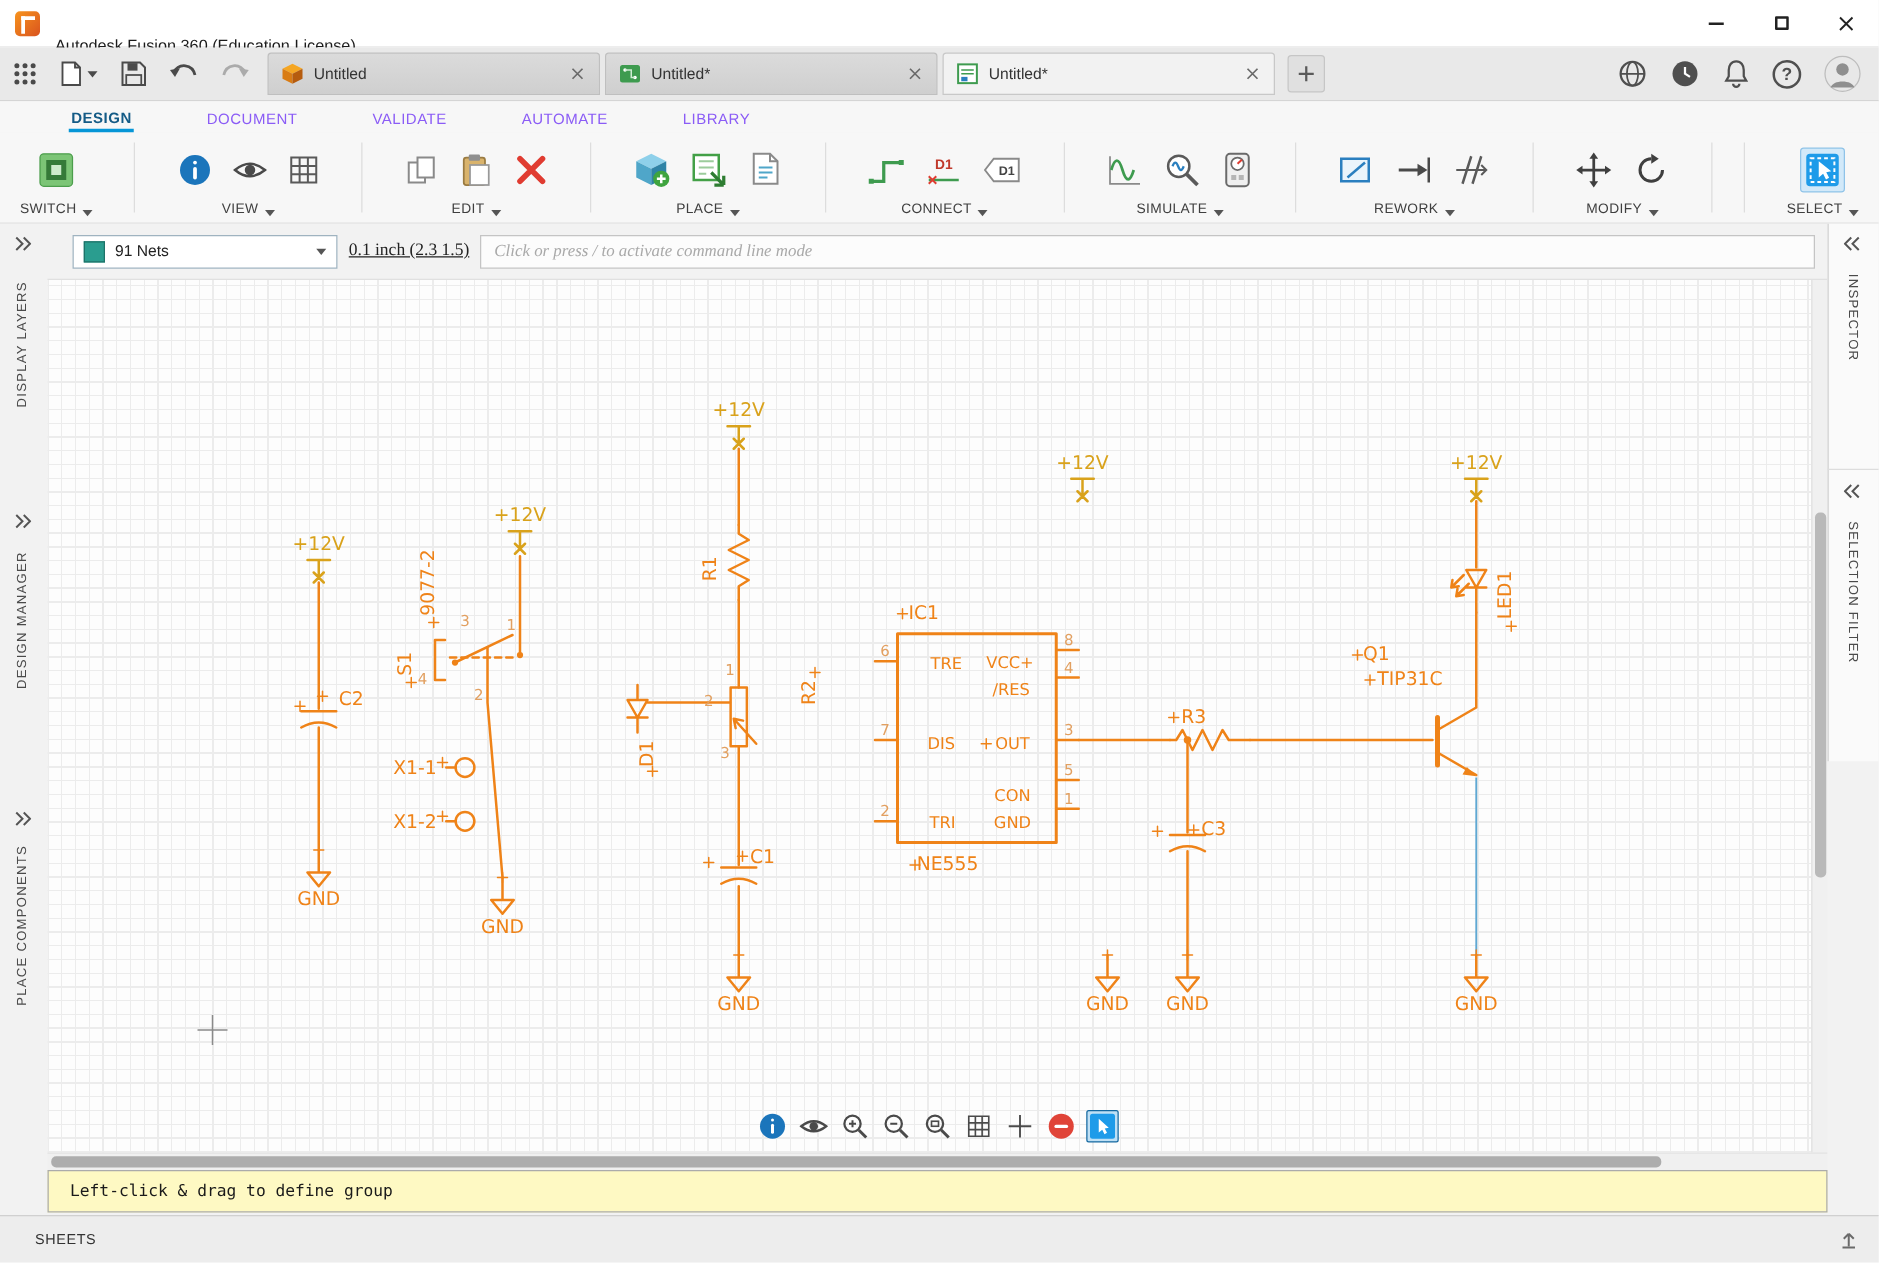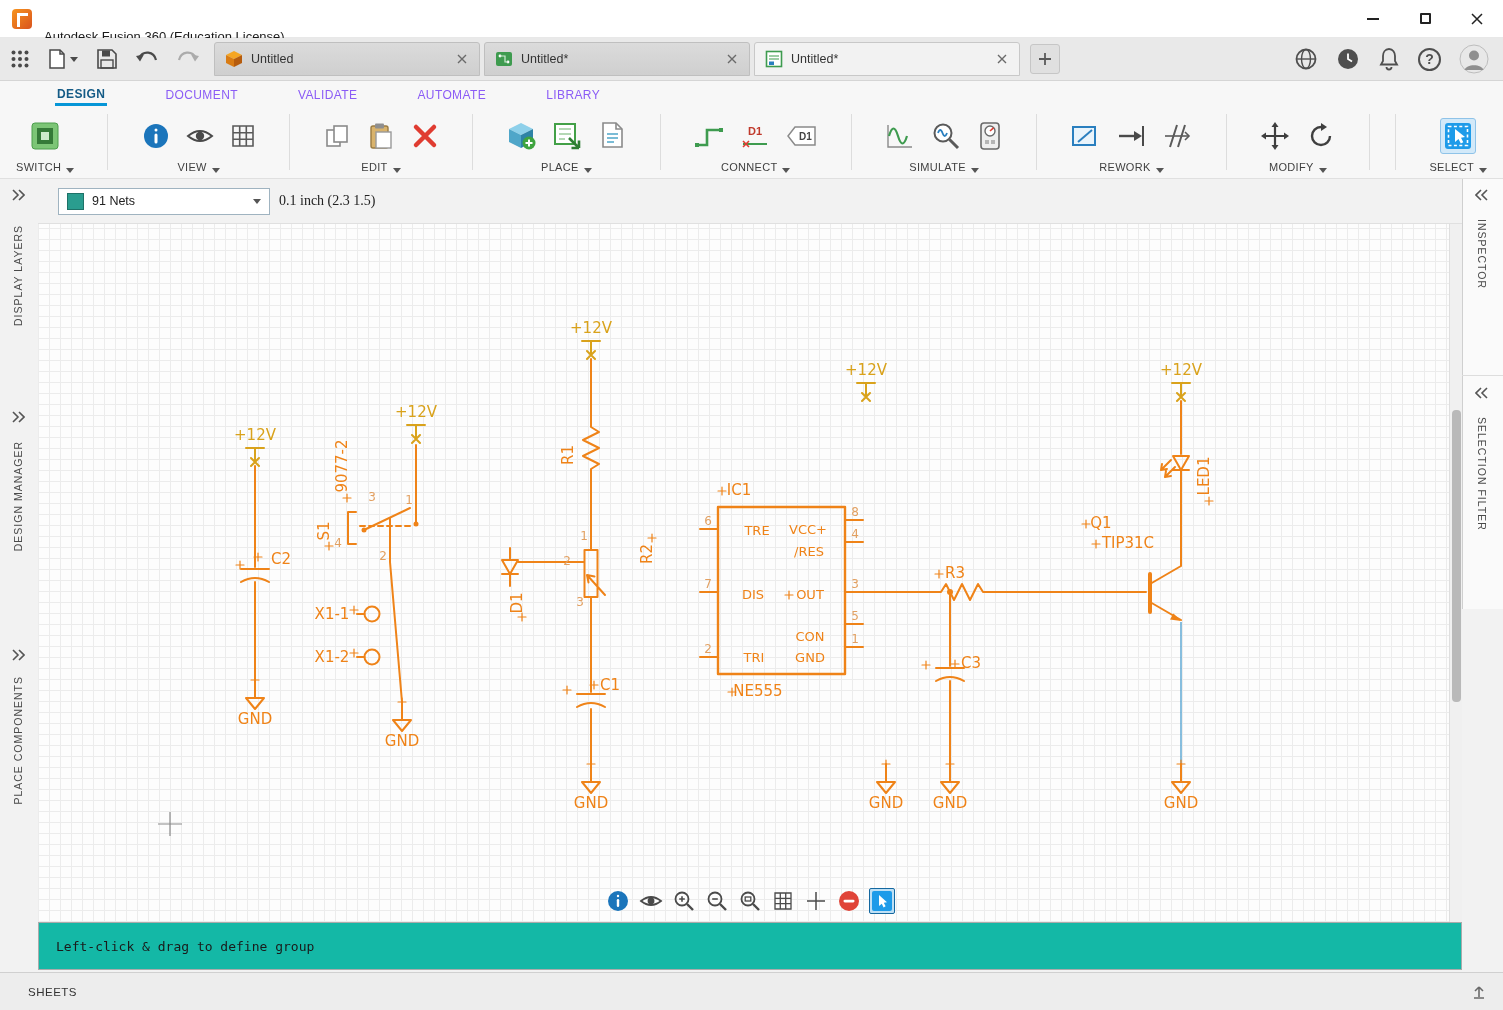--- a/index.html
+++ b/index.html
@@ -51,21 +51,21 @@
 .vlabel{writing-mode:vertical-rl;transform:rotate(180deg);font-size:10.5px;letter-spacing:1px;color:#4A4A4A;position:absolute;left:12px;background:transparent;border:none;font-family:inherit;}
 .vlabel-r{writing-mode:vertical-rl;font-size:10.5px;letter-spacing:1px;color:#4A4A4A;position:absolute;left:14px;background:transparent;border:none;font-family:inherit;}
 .chev{position:absolute;left:11px;background:transparent;border:none;padding:0;display:flex;}
 .rp-divider{position:absolute;top:196px;left:0;right:0;border-top:1px solid #DDD;}
 
 .center{flex:1;display:flex;flex-direction:column;position:relative;min-width:0;}
 .toolbar2{height:44px;display:flex;align-items:center;gap:9px;padding-left:20px;padding-right:10px;background:#F2F2F2;}
 .nets-select{width:212px;height:27px;background:#fff;border:1px solid #9FB3C0;display:flex;align-items:center;gap:8px;padding:0 8px;}
 .nets-swatch{width:17px;height:17px;background:#2A9D8F;border:1px solid #1E7268;}
 .nets-label{flex:1;font-size:12.5px;color:#222;text-align:left;}
-.grid-readout{font-size:14px;color:#222;font-family:"Liberation Serif",serif;white-space:nowrap;}
+.grid-readout{font-size:14px;color:#222;font-family:"Liberation Serif",serif;white-space:nowrap;text-decoration:underline;}
 .cmd-input{flex:1;height:27px;border:1px solid #C4C4C4;background:#FCFCFC;color:#444;padding:0 10px;font-size:13.5px;font-family:"Liberation Serif",serif;}
 .cmd-input::placeholder{color:#A9A9A9;font-style:italic;}
 
 .canvas-wrap{flex:1;display:flex;min-height:0;border-top:1px solid #E0E0E0;}
 .canvas{flex:1;position:relative;background-color:#FDFDFD;background-image:repeating-linear-gradient(0deg,#ECECEC 0 1px,transparent 1px 11px),repeating-linear-gradient(90deg,#ECECEC 0 1px,transparent 1px 11px);overflow:hidden;}
 .schem{position:absolute;top:0;left:0;}
 .schem text{font-family:"DejaVu Sans",sans-serif;}
 .sl-pwr{fill:#D9A21B;font-size:15px;text-anchor:middle;}
 .sl-gnd{fill:#EF8318;font-size:15px;text-anchor:middle;}
 .sl-ref{fill:#EF8318;font-size:15px;text-anchor:middle;}
@@ -84,21 +84,21 @@
 .canvas-toolbar{position:absolute;left:567px;bottom:8px;display:flex;gap:7px;align-items:center;}
 .ct-btn{width:26px;height:26px;border:none;background:transparent;display:flex;align-items:center;justify-content:center;padding:0;}
 .ct-btn.active{background:#BFE0F5;border:1.5px solid #1468A0;border-radius:2px;}
 
 .vscroll{width:13px;background:#F0F0F0;border-left:1px solid #DFDFDF;position:relative;flex:0 0 auto;}
 .vscroll-thumb{position:absolute;top:186px;left:2px;width:9px;height:292px;background:#B9B9B9;border-radius:4px;}
 .hscroll{height:14px;background:#F0F0F0;border-top:1px solid #E2E2E2;position:relative;flex:0 0 auto;}
 .hscroll-thumb{position:absolute;top:2px;left:3px;width:1288px;height:9px;background:#ADADAD;border-radius:4px;}
 
 
-.statusbar{position:absolute;left:38px;right:41px;bottom:40px;height:48px;background:#14b8a6;border:1px solid #ABABAB;display:flex;align-items:center;padding-left:17px;}
+.statusbar{position:absolute;left:38px;right:41px;bottom:40px;height:34px;background:#fef9c3;border:1px solid #ABABAB;display:flex;align-items:center;padding-left:17px;}
 .status-text{font-family:"DejaVu Sans Mono",monospace;font-size:13px;color:#1A1A1A;}
 .sheetsbar{position:absolute;bottom:0;left:0;width:100%;height:38px;background:#EDEDED;border-top:1px solid #D0D0D0;display:flex;align-items:center;padding:0 16px 0 28px;}
 .sheets-label{font-size:11.5px;color:#333;letter-spacing:.5px;background:transparent;border:none;font-family:inherit;}
 .pin-btn{margin-left:auto;background:transparent;border:none;display:flex;padding:0;}
 </style>
 </head>
 <body>
 
 <div class="titlebar">
   <span class="app-logo"></span>
@@ -520,20 +520,21 @@
   </div>
 
   <div class="center">
     <div class="toolbar2">
       <button class="nets-select">
         <span class="nets-swatch"></span>
         <span class="nets-label">91 Nets</span>
         <span class="caret"></span>
       </button>
       <span class="grid-readout">0.1 inch (2.3 1.5)</span>
+      <input class="cmd-input" value="" placeholder="Click or press / to activate command line mode" style="">
     </div>
 
     <div class="canvas-wrap">
       <div class="canvas">
         <svg class="schem" width="1409" height="699" viewBox="0 0 1409 699">
           <g>
             <path class="o" d="M217 242 V343 M217 358 V456 M378 221 V298 M352 294 V338 L364 478 M553 135 V196 M553 256 V326 M553 373 V468 M553 485 V540 M480 338 H546 M825 368 H898 M962 368 H1108 M912 368 V442 M912 457 V540 M1143 177 V230"></path>
             <path class="blue" d="M1143 398 V540"></path>
           </g>
           <g>

